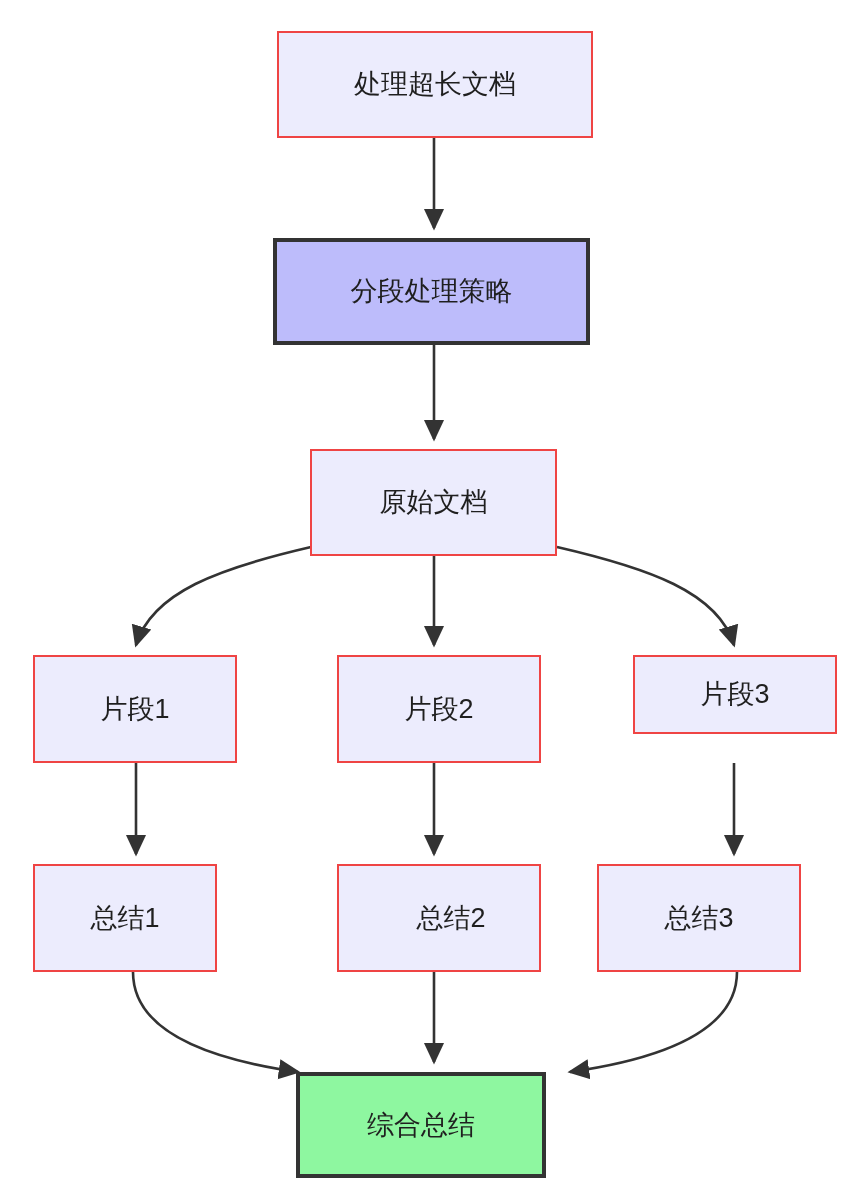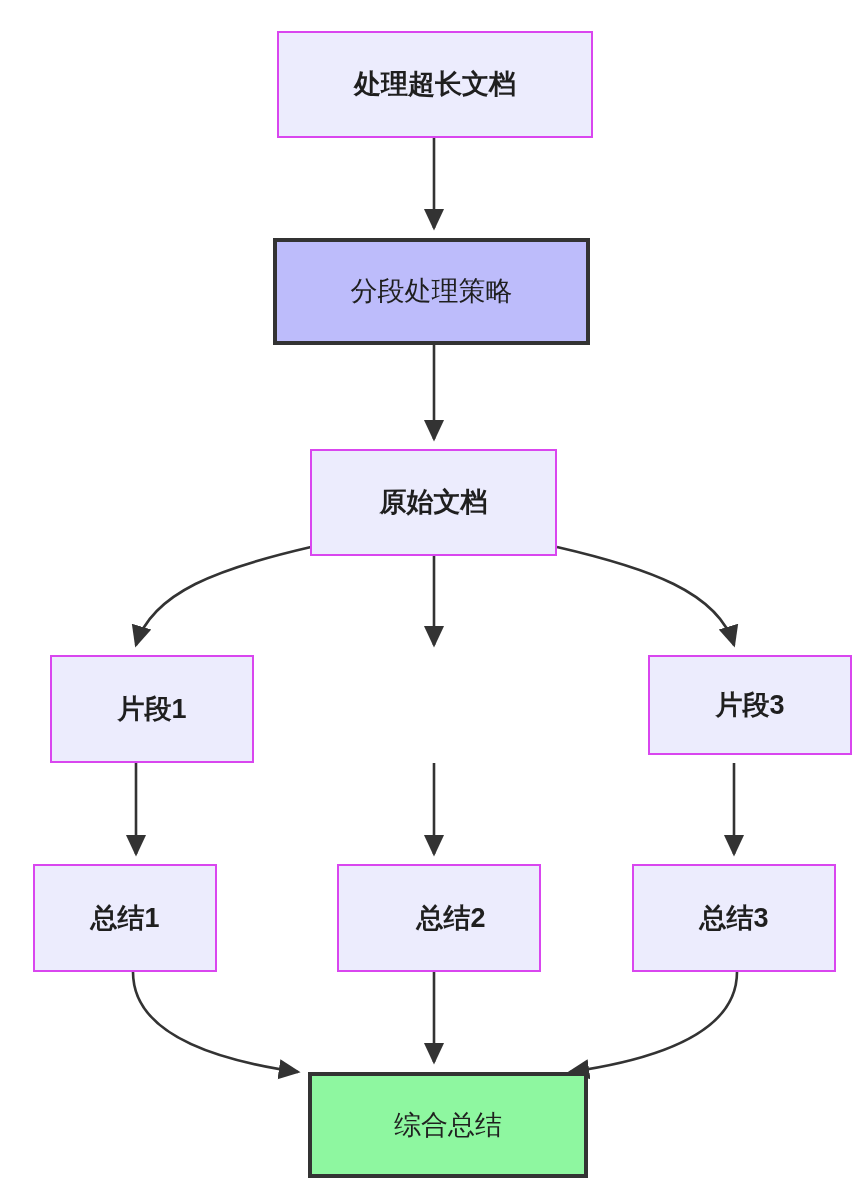--- a/index.html
+++ b/index.html
@@ -34,24 +34,23 @@
     text-align: center;
     line-height: 1.2;
     white-space: nowrap;
   }
   .node-label {
     display: block;
   }
   
   .node.style-default {
     background: #ececfd;
-    border: 2px solid #d946ef;
+    border: 2px solid #ef4444;
     color: #1f1f1f;
     font-size: 27px;
-    font-weight: bold;
   }
   
   .node.style-highlight {
     background: #bdbcfb;
     border: 4px solid #333333;
     color: #1f1f1f;
     font-size: 27px;
   }
   
   .node.style-result {
@@ -92,38 +91,41 @@
   </div>
 
   <div class="node style-highlight" style="left: 273px; top: 238px; width: 317px; height: 107px;">
     <span class="node-label">分段处理策略</span>
   </div>
 
   <div class="node style-default" style="left: 310px; top: 449px; width: 247px; height: 107px;">
     <span class="node-label">原始文档</span>
   </div>
 
-  <div class="node style-default" style="left: 33px; top: 655px; width: 204px; height: 108px; margin-left: 17px;">
+  <div class="node style-default" style="left: 33px; top: 655px; width: 204px; height: 108px;">
     <span class="node-label">片段1</span>
   </div>
 
+  <div class="node style-default" style="left: 337px; top: 655px; width: 204px; height: 108px;">
+    <span class="node-label">片段2</span>
+  </div>
 
-  <div class="node style-default" style="left: 633px; top: 655px; width: 204px; height: 100px; margin-left: 15px;">
+  <div class="node style-default" style="left: 633px; top: 655px; width: 204px; height: 79px;">
     <span class="node-label">片段3</span>
   </div>
 
   <div class="node style-default" style="left: 33px; top: 864px; width: 184px; height: 108px;">
     <span class="node-label">总结1</span>
   </div>
 
   <div class="node style-default" style="left: 337px; top: 864px; width: 204px; height: 108px; padding-left: 24px;">
     <span class="node-label">总结2</span>
   </div>
 
-  <div class="node style-default" style="left: 632px; top: 864px; width: 204px; height: 108px;">
+  <div class="node style-default" style="left: 597px; top: 864px; width: 204px; height: 108px;">
     <span class="node-label">总结3</span>
   </div>
 
-  <div class="node style-result" style="left: 308px; top: 1072px; width: 280px; height: 106px;">
+  <div class="node style-result" style="left: 296px; top: 1072px; width: 250px; height: 106px;">
     <span class="node-label">综合总结</span>
   </div>
 
 </div>
 
 </body></html>

